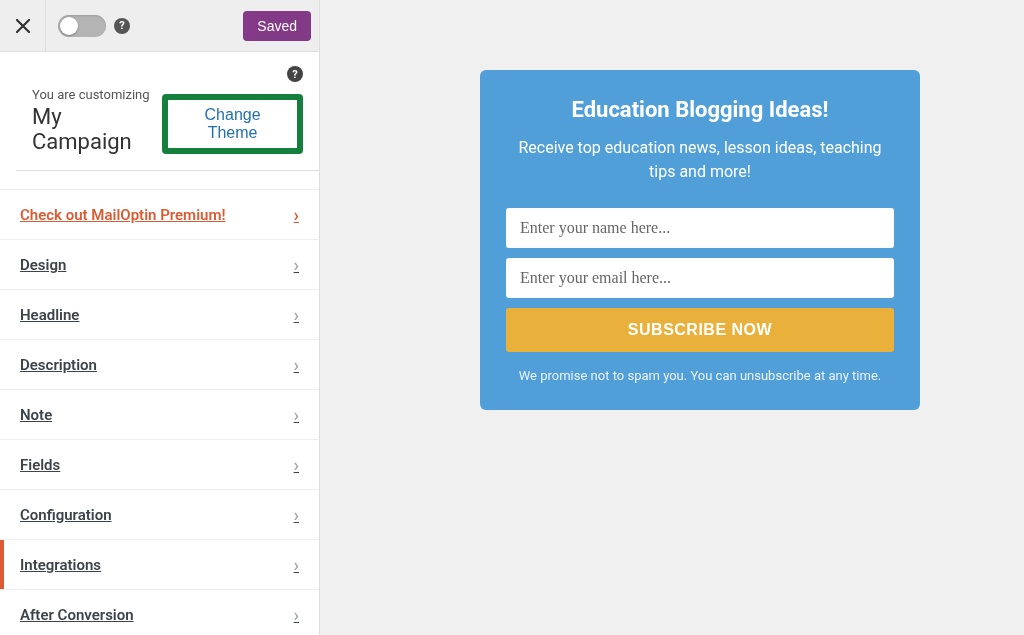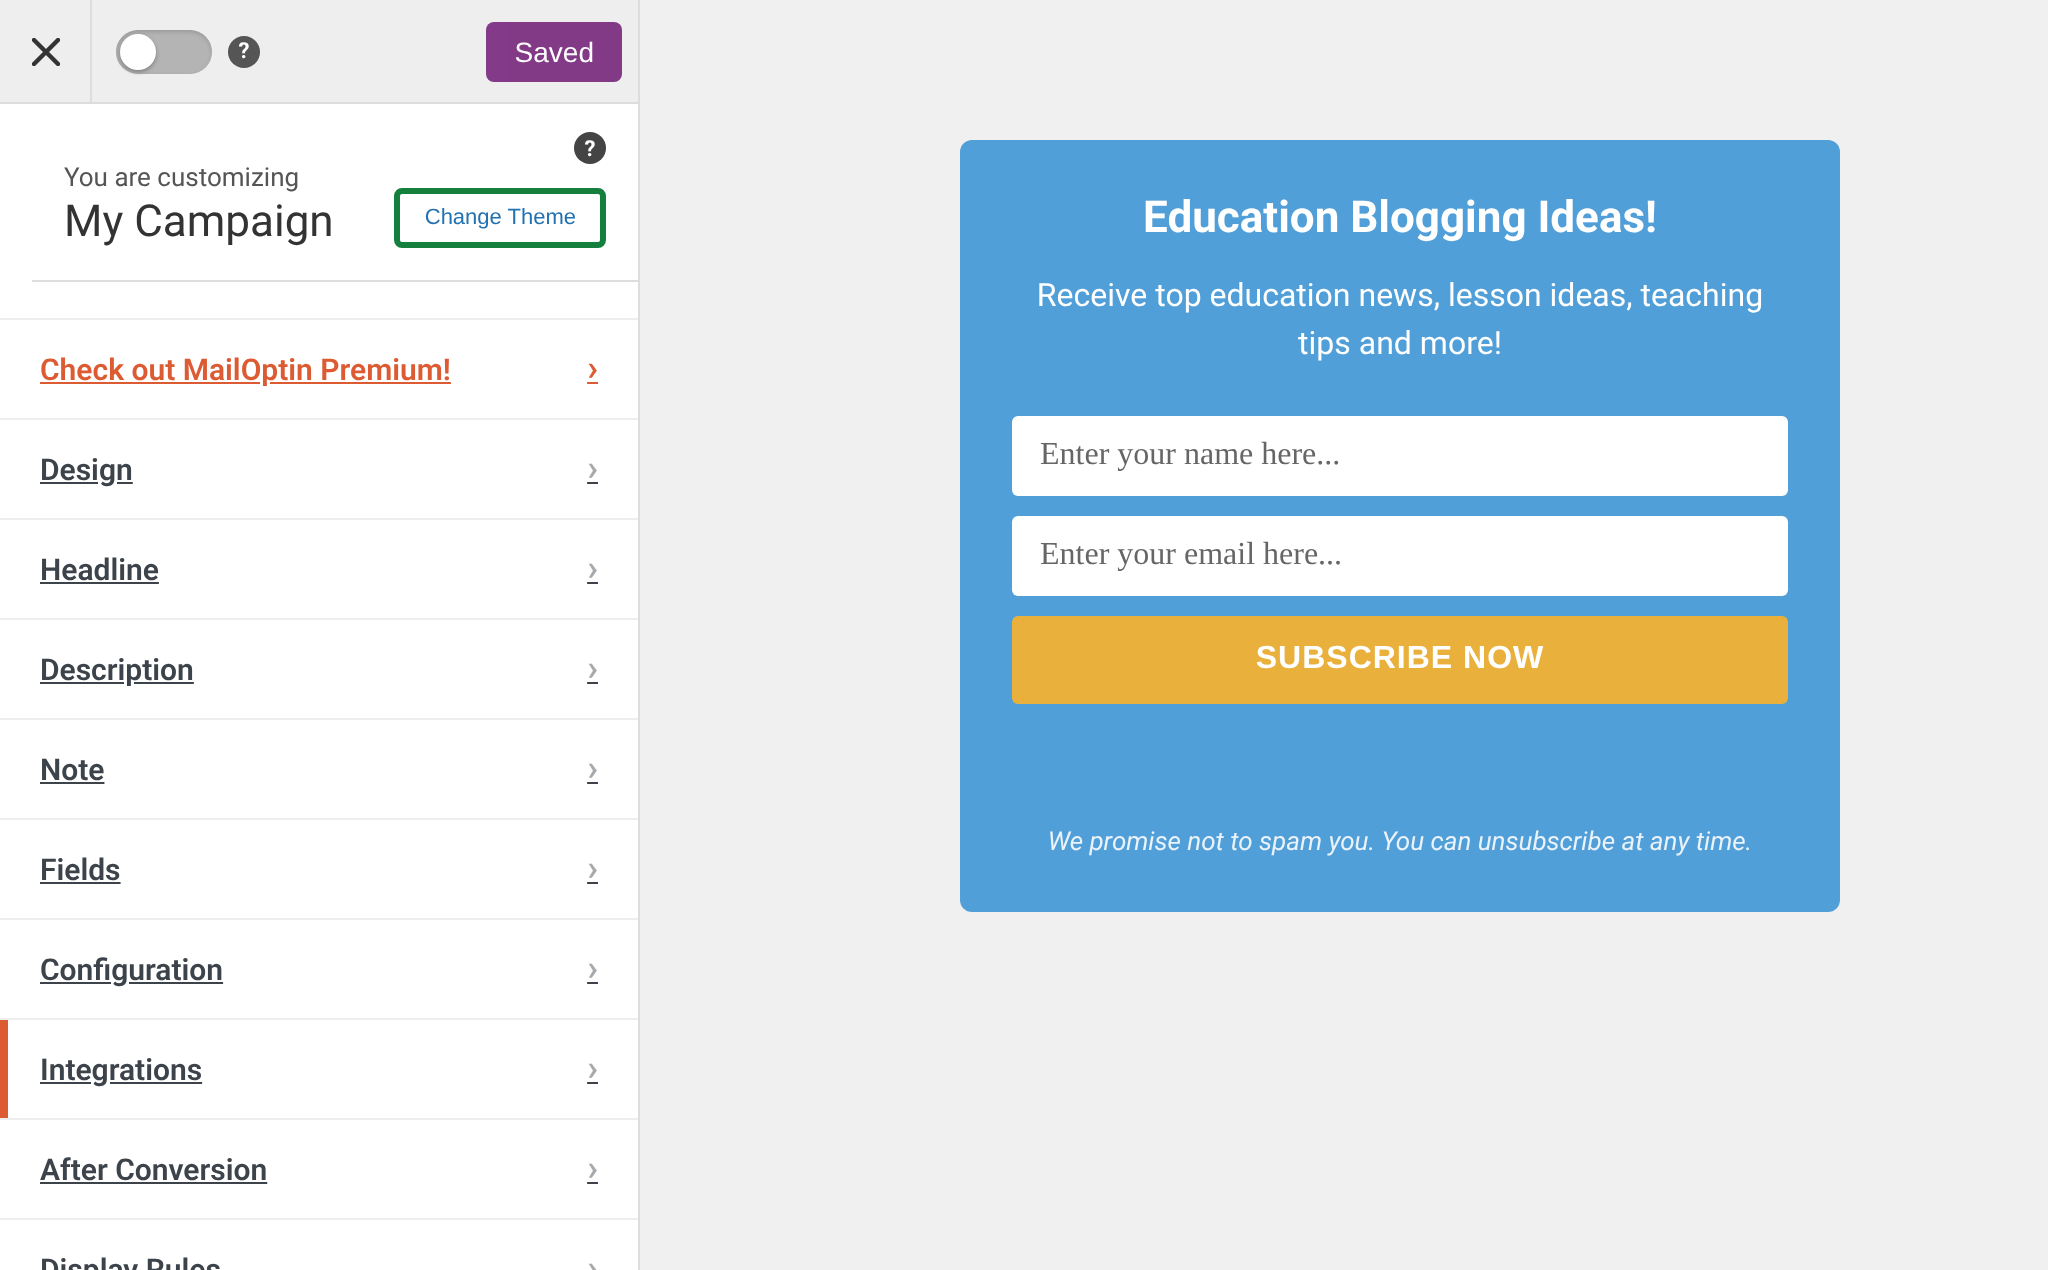--- a/index.html
+++ b/index.html
@@ -121,26 +121,26 @@
       background: #444;
       color: #fff;
       display: flex;
       align-items: center;
       justify-content: center;
       font-size: 11px;
       font-weight: bold;
       margin-bottom: 12px;
     }
     .change-theme {
-      border: 3px solid #15803d;
+      border: 6px solid #15803d;
       background: #fff;
       color: #2271b1;
       border-radius: 4px;
       padding: 6px 12px;
-      font-size: 11px;
+      font-size: 16px;
       cursor: pointer;
     }
     .menu {
       display: flex;
       flex-direction: column;
       margin-top: 18px;
       border-top: 1px solid #eee;
     }
     .menu-item {
       display: flex;
@@ -221,24 +221,22 @@
       border-radius: 3px;
       padding: 13px;
       font-size: 16px;
       font-weight: 700;
       letter-spacing: 0.5px;
       margin-bottom: 14px;
       cursor: pointer;
     }
     .optin-note {
       font-size: 13px;
-      font-style: italic;
       color: #eaf2fa;
       line-height: 1.5;
-      margin-top: 46px;
     }
   </style>
 </head>
 <body>
 
 <div class="sidebar">
   <div class="topbar">
     <div class="close-btn">
       <svg width="14" height="14" viewBox="0 0 14 14">
           <path d="M1 1 L13 13 M13 1 L1 13" stroke="#333" stroke-width="2.2" stroke-linecap="round"></path>

